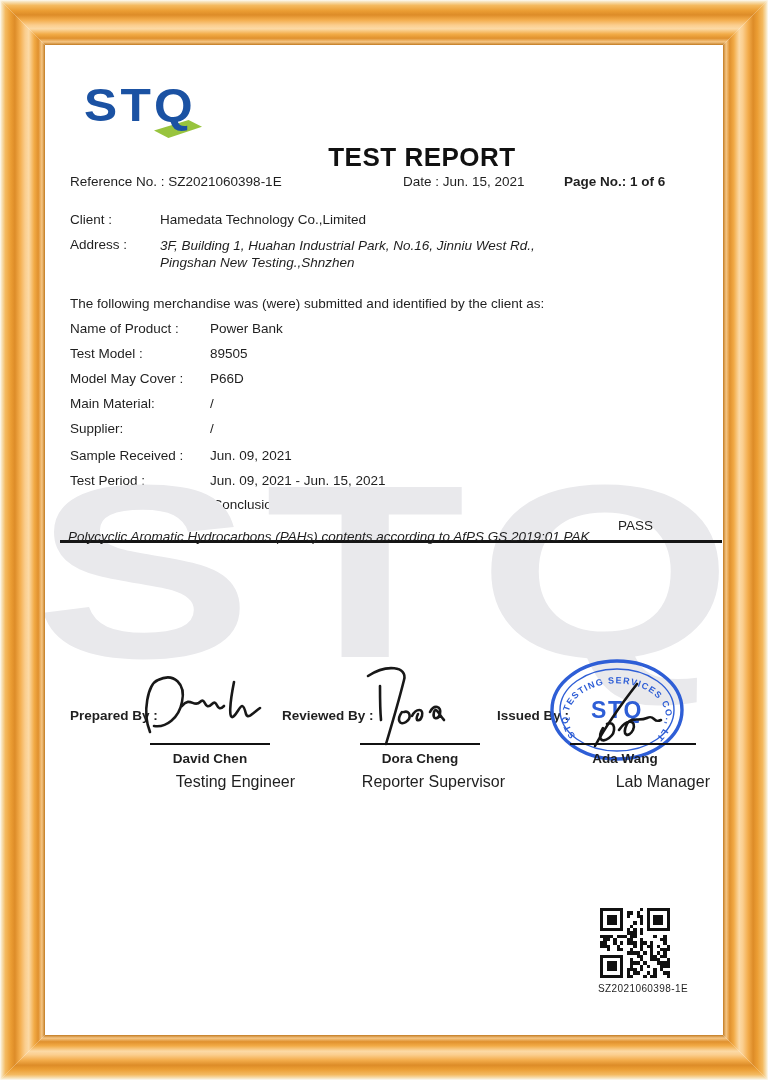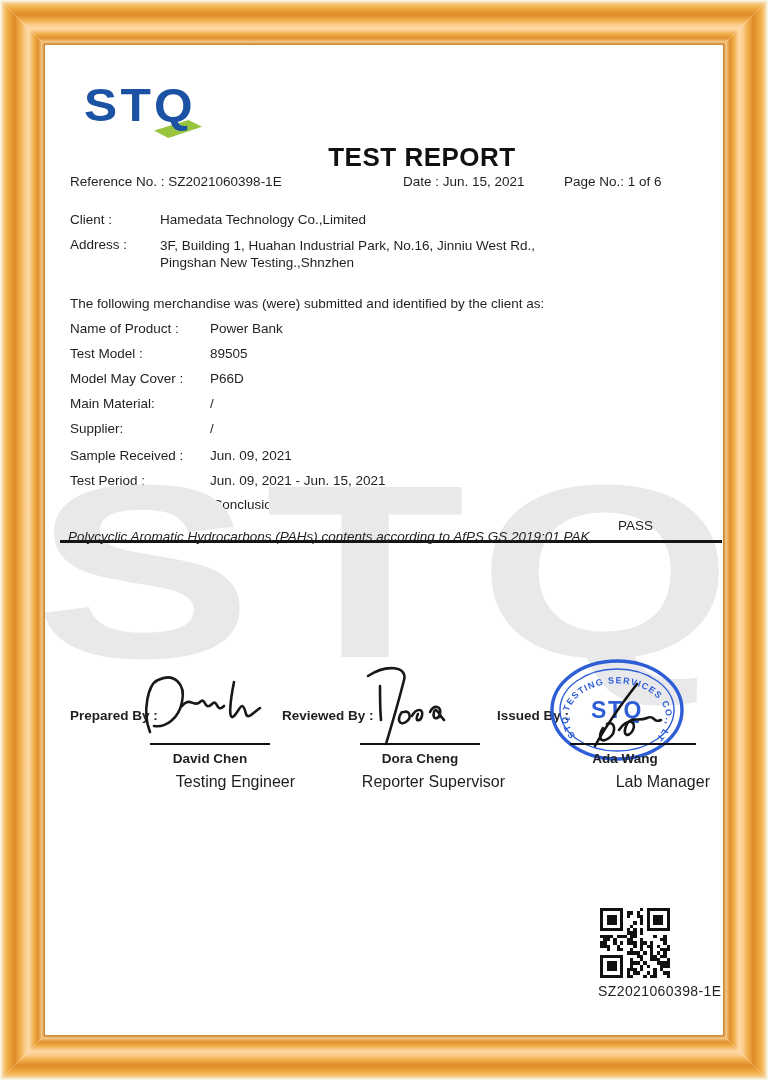--- a/index.html
+++ b/index.html
@@ -28,37 +28,37 @@
   .logo-green{position:absolute;left:70px;top:38px;width:48px;height:18px;background:#98c43e;
     clip-path:polygon(0 58%,72% 0,100% 38%,30% 100%);z-index:1;}
   .logo-text{position:absolute;left:0;top:0;font-size:46px;font-weight:800;color:#1b52a3;
     letter-spacing:3px;line-height:1;transform:scaleX(1.08);transform-origin:left top;z-index:2;}
   
   .abs{position:absolute;z-index:2;}
   .title{left:60px;top:142px;width:724px;text-align:center;font-size:26px;font-weight:bold;
     letter-spacing:0.5px;color:#111;}
   .fs{font-size:13.5px;}
   .refrow span{position:absolute;top:174px;white-space:nowrap;}
-  .ref-ref{left:70px;} .ref-date{left:359px;margin-left:44px;} .ref-page{left:564px;}
+  .ref-ref{left:70px;} .ref-date{left:359px;margin-left:44px;} .ref-page{left:564px;font-weight:bold;}
   .lbl{position:absolute;left:70px;white-space:nowrap;}
   .val{position:absolute;white-space:nowrap;}
-  .addr-val{line-height:17px;white-space:normal;width:480px;}
+  .addr-val{line-height:17px;white-space:normal;width:480px;font-style:italic;}
   .conc-row{left:60px;top:514px;width:662px;height:26px;border-bottom:3px solid #151515;}
   .conc-test{position:absolute;left:8px;top:15px;white-space:nowrap;font-style:italic;}
   .conc-pass{position:absolute;left:558px;top:4px;}
   
   .sig-label{position:absolute;top:708px;font-weight:bold;font-size:13.5px;white-space:nowrap;z-index:2;}
   .sig-svg{position:absolute;z-index:3;}
   .sig-line{position:absolute;top:743px;height:2px;background:#111;z-index:4;}
   .sig-name{position:absolute;top:751px;font-weight:bold;font-size:13.5px;text-align:center;z-index:4;}
   .sig-role{position:absolute;top:773px;font-weight:normal;font-size:16px;text-align:right;z-index:4;}
   .stamp{position:absolute;left:547px;top:658px;z-index:3;}
   
   .qr{position:absolute;left:600px;top:908px;width:70px;height:70px;z-index:2;}
-  .qr-label{position:absolute;left:598px;top:983px;font-size:14px;letter-spacing:0.4px;z-index:2;text-align:center;}
+  .qr-label{position:absolute;left:598px;top:983px;font-size:10px;letter-spacing:0.4px;z-index:2;text-align:center;}
 </style>
 </head>
 <body>
 
 <div class="stage">
 
   <div class="wood wood-top"></div>
   <div class="wood wood-bottom"></div>
   <div class="wood wood-left"></div>
   <div class="wood wood-right"></div>

